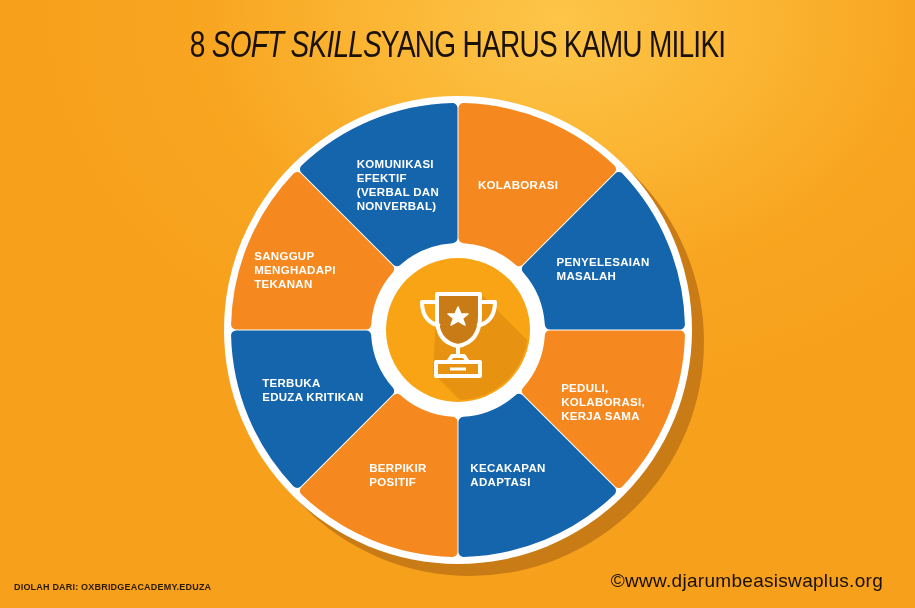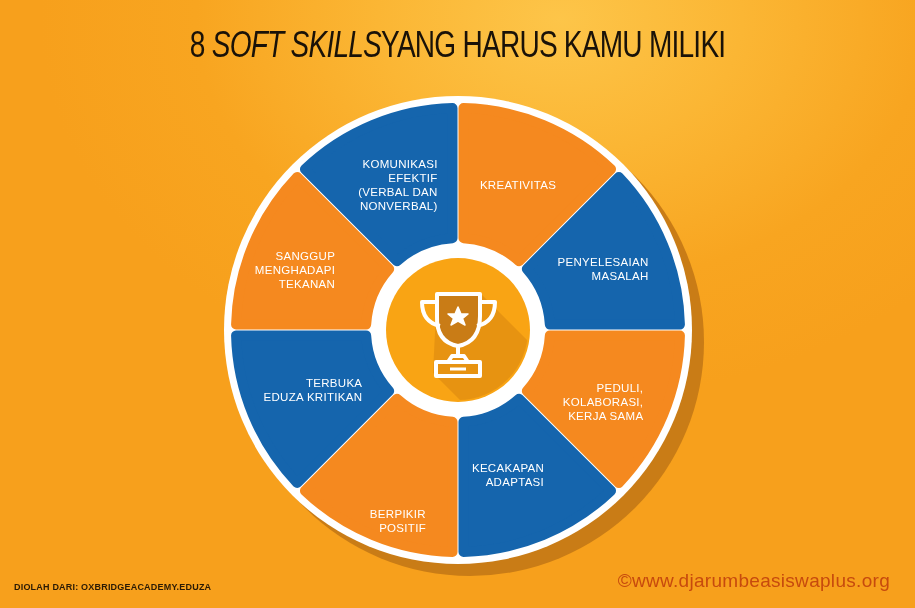--- a/index.html
+++ b/index.html
@@ -10,30 +10,30 @@
   }
   .title {
     position: absolute; left: 0; top: 24px; width: 915px; text-align: center;
     font-family: "Liberation Sans", sans-serif; font-size: 36px; color: #1a1208;
     letter-spacing: -1px; transform: scaleX(0.78); transform-origin: 458px 0;
     white-space: nowrap;
   }
   .title .em { font-style: italic; }
   svg.wheel { position: absolute; left: 0; top: 0; }
   .label {
-    position: absolute; color: #fff; font-weight: normal; font-size: 11.5px;
-    line-height: 14px; text-align: right; transform: translate(-50%, -50%);
+    position: absolute; color: #fff; font-weight: bold; font-size: 11.5px;
+    line-height: 14px; text-align: left; transform: translate(-50%, -50%);
     letter-spacing: 0.3px; white-space: pre-line;
   }
   .footer-left {
     position: absolute; left: 14px; top: 582px; font-size: 9px; color: #2a1a05;
     letter-spacing: 0.2px; font-weight: bold;
   }
   .footer-right {
-    position: absolute; right: 25px; top: 570px; font-size: 19px; color: #c2410c;
+    position: absolute; right: 32px; top: 570px; font-size: 19px; color: #000000;
     letter-spacing: 0.3px; opacity: 0.9;
   }
 </style>
 </head>
 <body>
 
 <div class="title">
   <span>8</span>
   <span class="em">SOFT SKILLS</span><span>YANG HARUS KAMU MILIKI</span>
 </div>
@@ -71,29 +71,29 @@
     <path d="M437 302 H422 Q422 322 440 326"></path>
     <path d="M480 302 H495 Q495 322 477 326"></path>
     <path d="M458 346 V356 M452 356 H464 L468 362 H448 Z"></path>
     <rect x="436" y="362" width="44" height="14"></rect>
     <line x1="450" y1="369" x2="466" y2="369" stroke-width="3"></line>
     <polygon points="458,307 461,314 468,314 462.5,318.5 465,325 458,321 451,325 453.5,318.5 448,314 455,314" fill="#ffffff" stroke-width="1.5"></polygon>
   </g>
 </svg>
 
 <div id="labels">
-    <div class="label" style="left: 518.081px; top: 184.951px;">KREATIVITAS</div>
+    <div class="label" style="left: 518.081px; top: 184.951px;">KOLABORASI</div>
     <div class="label" style="left: 603.049px; top: 269px;">PENYELESAIAN
 MASALAH</div>
     <div class="label" style="left: 603.049px; top: 402px;">PEDULI,
 KOLABORASI,
 KERJA SAMA</div>
     <div class="label" style="left: 508px; top: 475.049px;">KECAKAPAN
 ADAPTASI</div>
-    <div class="label" style="left: 397.919px; top: 475.049px; margin-top: 46px;">BERPIKIR
+    <div class="label" style="left: 397.919px; top: 475.049px;">BERPIKIR
 POSITIF</div>
     <div class="label" style="left: 312.951px; top: 390.081px;">TERBUKA
 EDUZA KRITIKAN</div>
     <div class="label" style="left: 295px; top: 269.919px;">SANGGUP
 MENGHADAPI
 TEKANAN</div>
     <div class="label" style="left: 397.919px; top: 184.951px;">KOMUNIKASI
 EFEKTIF
 (VERBAL DAN
 NONVERBAL)</div>

